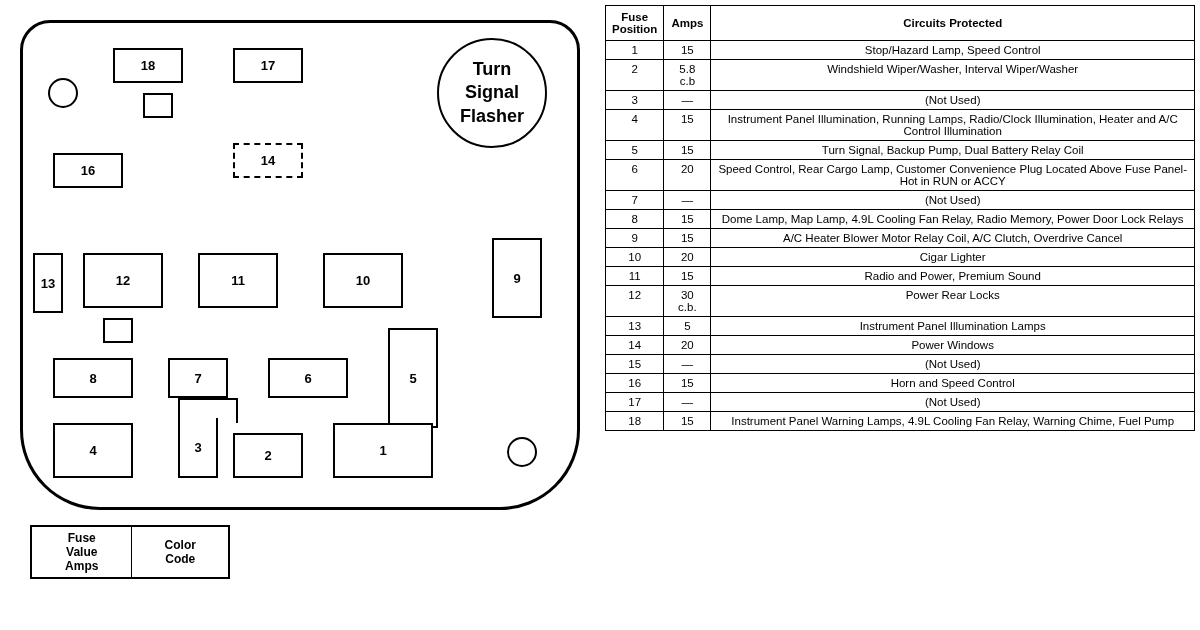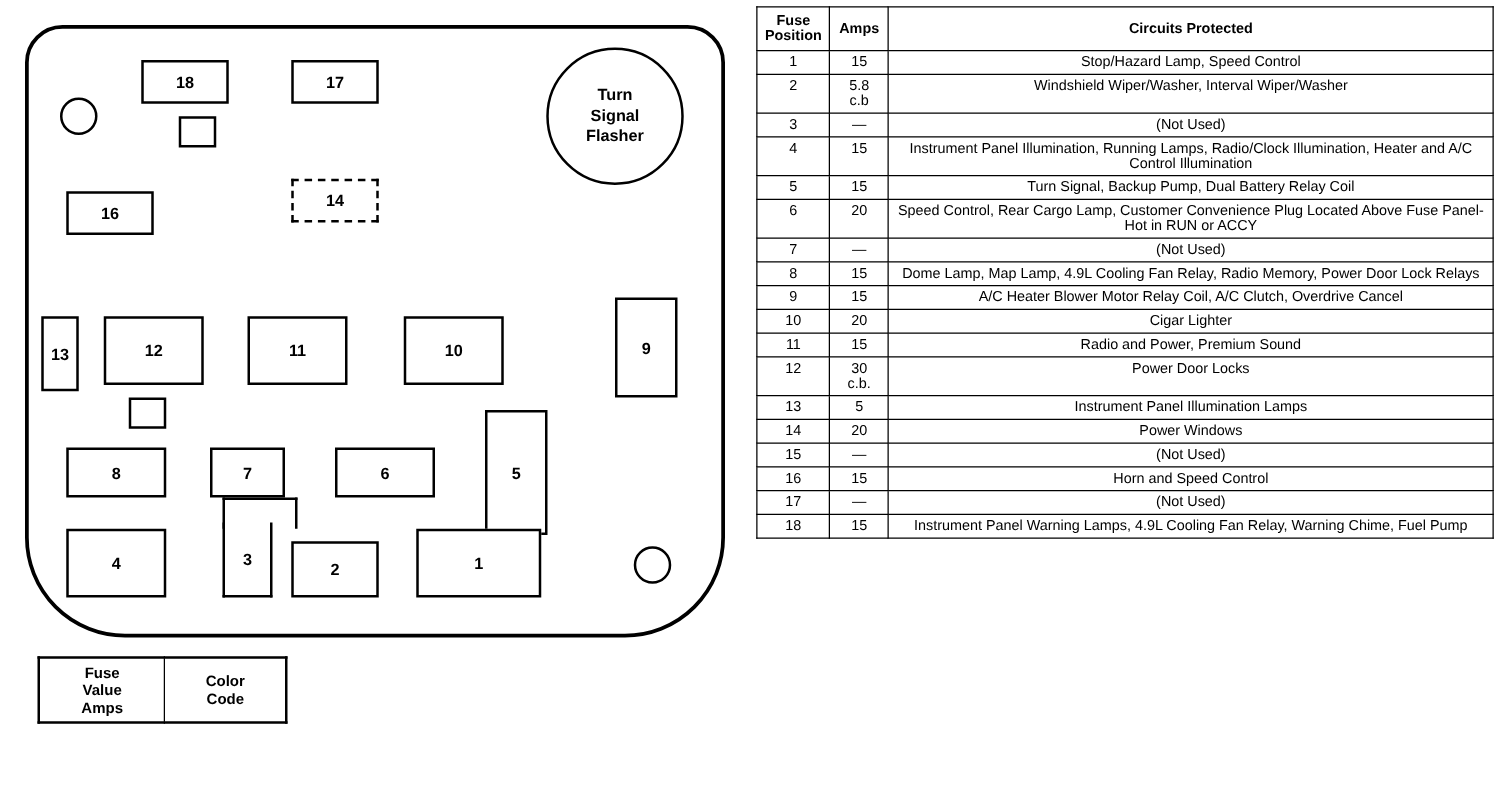--- a/index.html
+++ b/index.html
@@ -49,21 +49,21 @@
       width: 110px;
       height: 110px;
       border: 2px solid #000;
       border-radius: 50%;
       top: 15px;
       right: 30px;
       display: flex;
       align-items: center;
       justify-content: center;
       text-align: center;
-      font-size: 13px;
+      font-size: 18px;
       font-weight: bold;
       line-height: 1.3;
     }
 
     
     .small-circle {
       position: absolute;
       width: 30px;
       height: 30px;
       border: 2px solid #000;
@@ -303,21 +303,21 @@
           <td>Cigar Lighter</td>
         </tr>
         <tr>
           <td>11</td>
           <td>15</td>
           <td>Radio and Power, Premium Sound</td>
         </tr>
         <tr>
           <td>12</td>
           <td>30 c.b.</td>
-          <td>Power Door Locks</td>
+          <td>Power Rear Locks</td>
         </tr>
         <tr>
           <td>13</td>
           <td>5</td>
           <td>Instrument Panel Illumination Lamps</td>
         </tr>
         <tr>
           <td>14</td>
           <td>20</td>
           <td>Power Windows</td>

